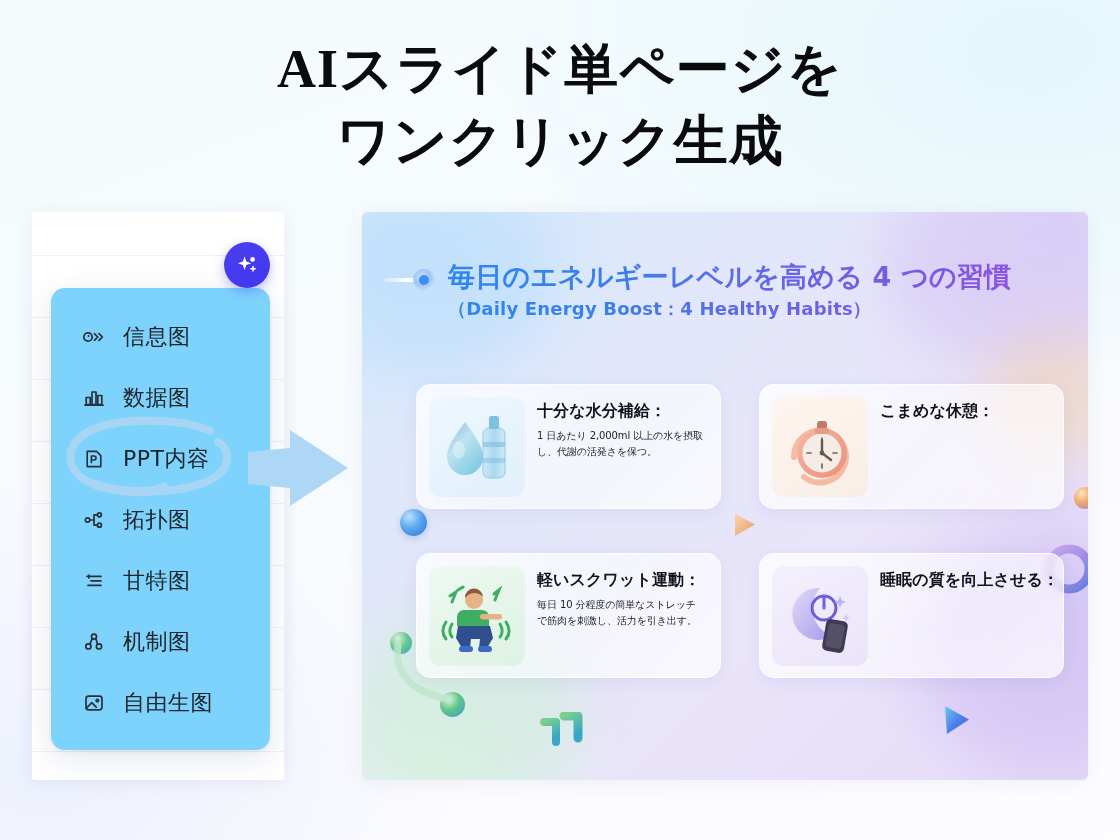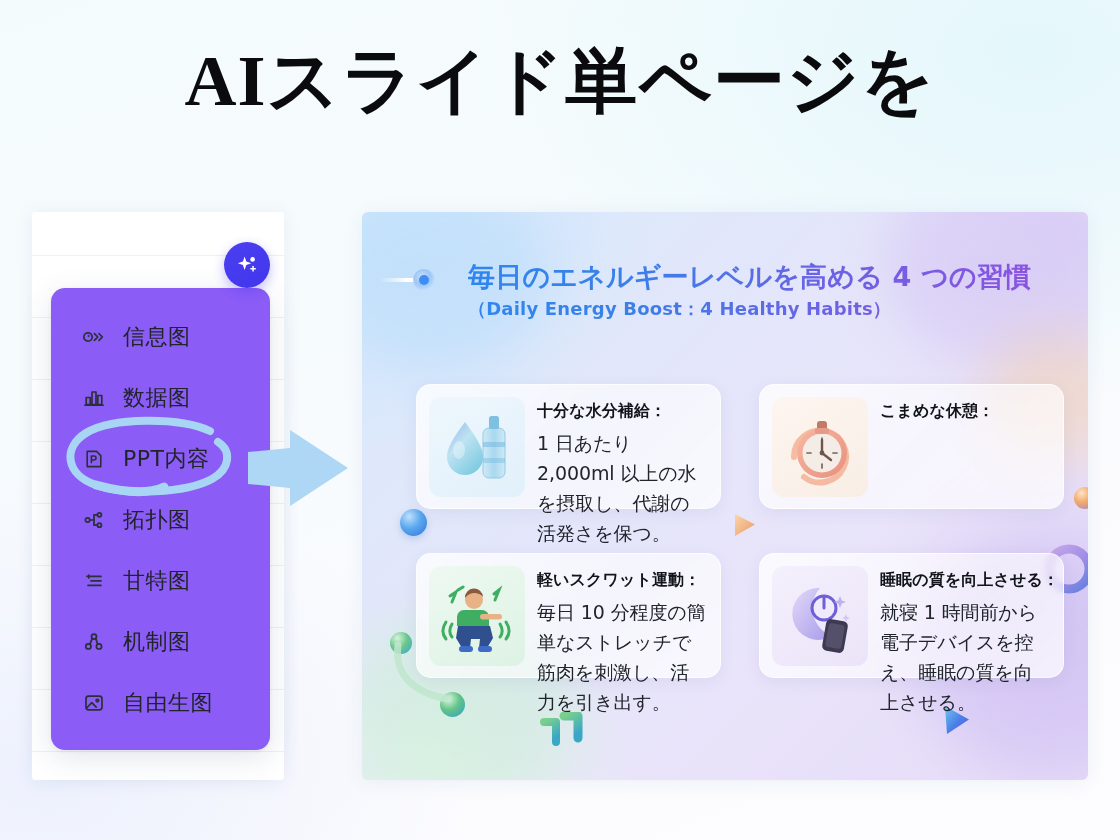--- a/index.html
+++ b/index.html
@@ -19,21 +19,21 @@
     position: relative;
   }
 
   
   .headline {
     position: absolute;
     left: 0; right: 0; top: 34px;
     text-align: center;
     font-family: "Liberation Serif", "DejaVu Serif", serif;
     font-weight: bold;
-    font-size: 72px;
+    font-size: 54px;
     line-height: 1.33;
     color: #0b0b0d;
     letter-spacing: 1px;
   }
   .headline .ln { display: block; }
 
   
   .editor-panel {
     position: absolute;
     left: 32px; top: 212px;
@@ -59,21 +59,21 @@
     box-shadow: 0 4px 12px rgba(66,54,236,.32);
     display: flex; align-items: center; justify-content: center;
     z-index: 6;
   }
 
   
   .menu {
     position: absolute;
     left: 51px; top: 288px;
     width: 219px; height: 462px;
-    background: #8b5cf6;
+    background: #7dd3fc;
     border-radius: 14px;
     box-shadow: 0 8px 30px rgba(40,60,110,.13), 0 1px 4px rgba(40,60,110,.07);
     padding: 18px 0;
     z-index: 5;
   }
   .menu-item {
     height: 61px;
     display: flex;
     align-items: center;
     padding-left: 30px;
@@ -153,21 +153,21 @@
     background: radial-gradient(circle at 42% 38%, #cfe2fb 0%, #9ec6f7 42%, rgba(158,198,247,0) 72%);
     display: flex; align-items: center; justify-content: center;
   }
   .bullet-dot::after {
     content: "";
     width: 10px; height: 10px;
     border-radius: 50%;
     background: #3d8df5;
   }
   .slide-titles {
-    margin-left: 88px;
+    margin-left: 68px;
   }
   .slide-title-main, .slide-title-sub {
     font-family: "DejaVu Sans", "Liberation Sans", sans-serif;
     font-weight: bold;
     font-size: 27px;
     line-height: 1.42;
     letter-spacing: .2px;
     background: linear-gradient(90deg, #2f86f0 0%, #3b7fe8 30%, #6a63e4 62%, #8a53e0 100%);
     -webkit-background-clip: text;
     background-clip: text;
@@ -220,21 +220,21 @@
     font-family: "DejaVu Sans", "Liberation Sans", sans-serif;
     font-weight: bold;
     font-size: 16px;
     color: #111418;
     margin-bottom: 6px;
     letter-spacing: .1px;
     white-space: nowrap;
   }
   .card-desc {
     font-family: "DejaVu Sans", "Liberation Sans", sans-serif;
-    font-size: 19px;
+    font-size: 10px;
     line-height: 1.58;
     color: #20242b;
     letter-spacing: -.1px;
   }
 
   
   .deco { position: absolute; }
   .sphere { border-radius: 50%; }
 
   .sph-blue {
@@ -277,20 +277,21 @@
   .chev-green {
     left: 178px; top: 500px;
     width: 48px; height: 42px;
   }
 </style>
 </head>
 <body>
 
 <div class="headline">
   <span class="ln">AIスライド単ページを</span>
+  <span class="ln">ワンクリック生成</span>
 </div>
 
 <div class="editor-panel">
   <div class="editor-row"></div>
   <div class="editor-row"></div>
   <div class="editor-row"></div>
   <div class="editor-row"></div>
   <div class="editor-row"></div>
   <div class="editor-row"></div>
   <div class="editor-row"></div>
@@ -571,18 +572,17 @@
           <circle cx="44" cy="32" r="12" fill="none" stroke="#6f5fd8" stroke-width="3"></circle>
           <path d="M44 22 V32" stroke="#6f5fd8" stroke-width="3" stroke-linecap="round"></path>
           <path d="M60 20 l1.8 4.4 L66 26 l-4.2 1.6 L60 32 l-1.8 -4.4 L54 26 l4.2 -1.6 Z" fill="#bcb0f0"></path>
           <path d="M66 38 l1.2 3 L70 42 l-2.8 1 L66 46 l-1.2 -3 L62 42 l2.8 -1 Z" fill="#cfc6f4"></path>
           <rect x="44" y="44" width="22" height="32" rx="5" transform="rotate(10 55 60)" fill="#3f3a52"></rect>
           <rect x="47" y="48" width="16" height="24" rx="3" transform="rotate(10 55 60)" fill="#55506a"></rect>
         </svg>
       </div>
       <div class="card-body">
         <div class="card-title">睡眠の質を向上させる：</div>
-        <div class="card-desc">就寝 1 時間前から電子デバイスを控え、睡眠の質を向上させる。</div>
       </div>
     </div>
 
   </div>
 </div>
 
 </body></html>

